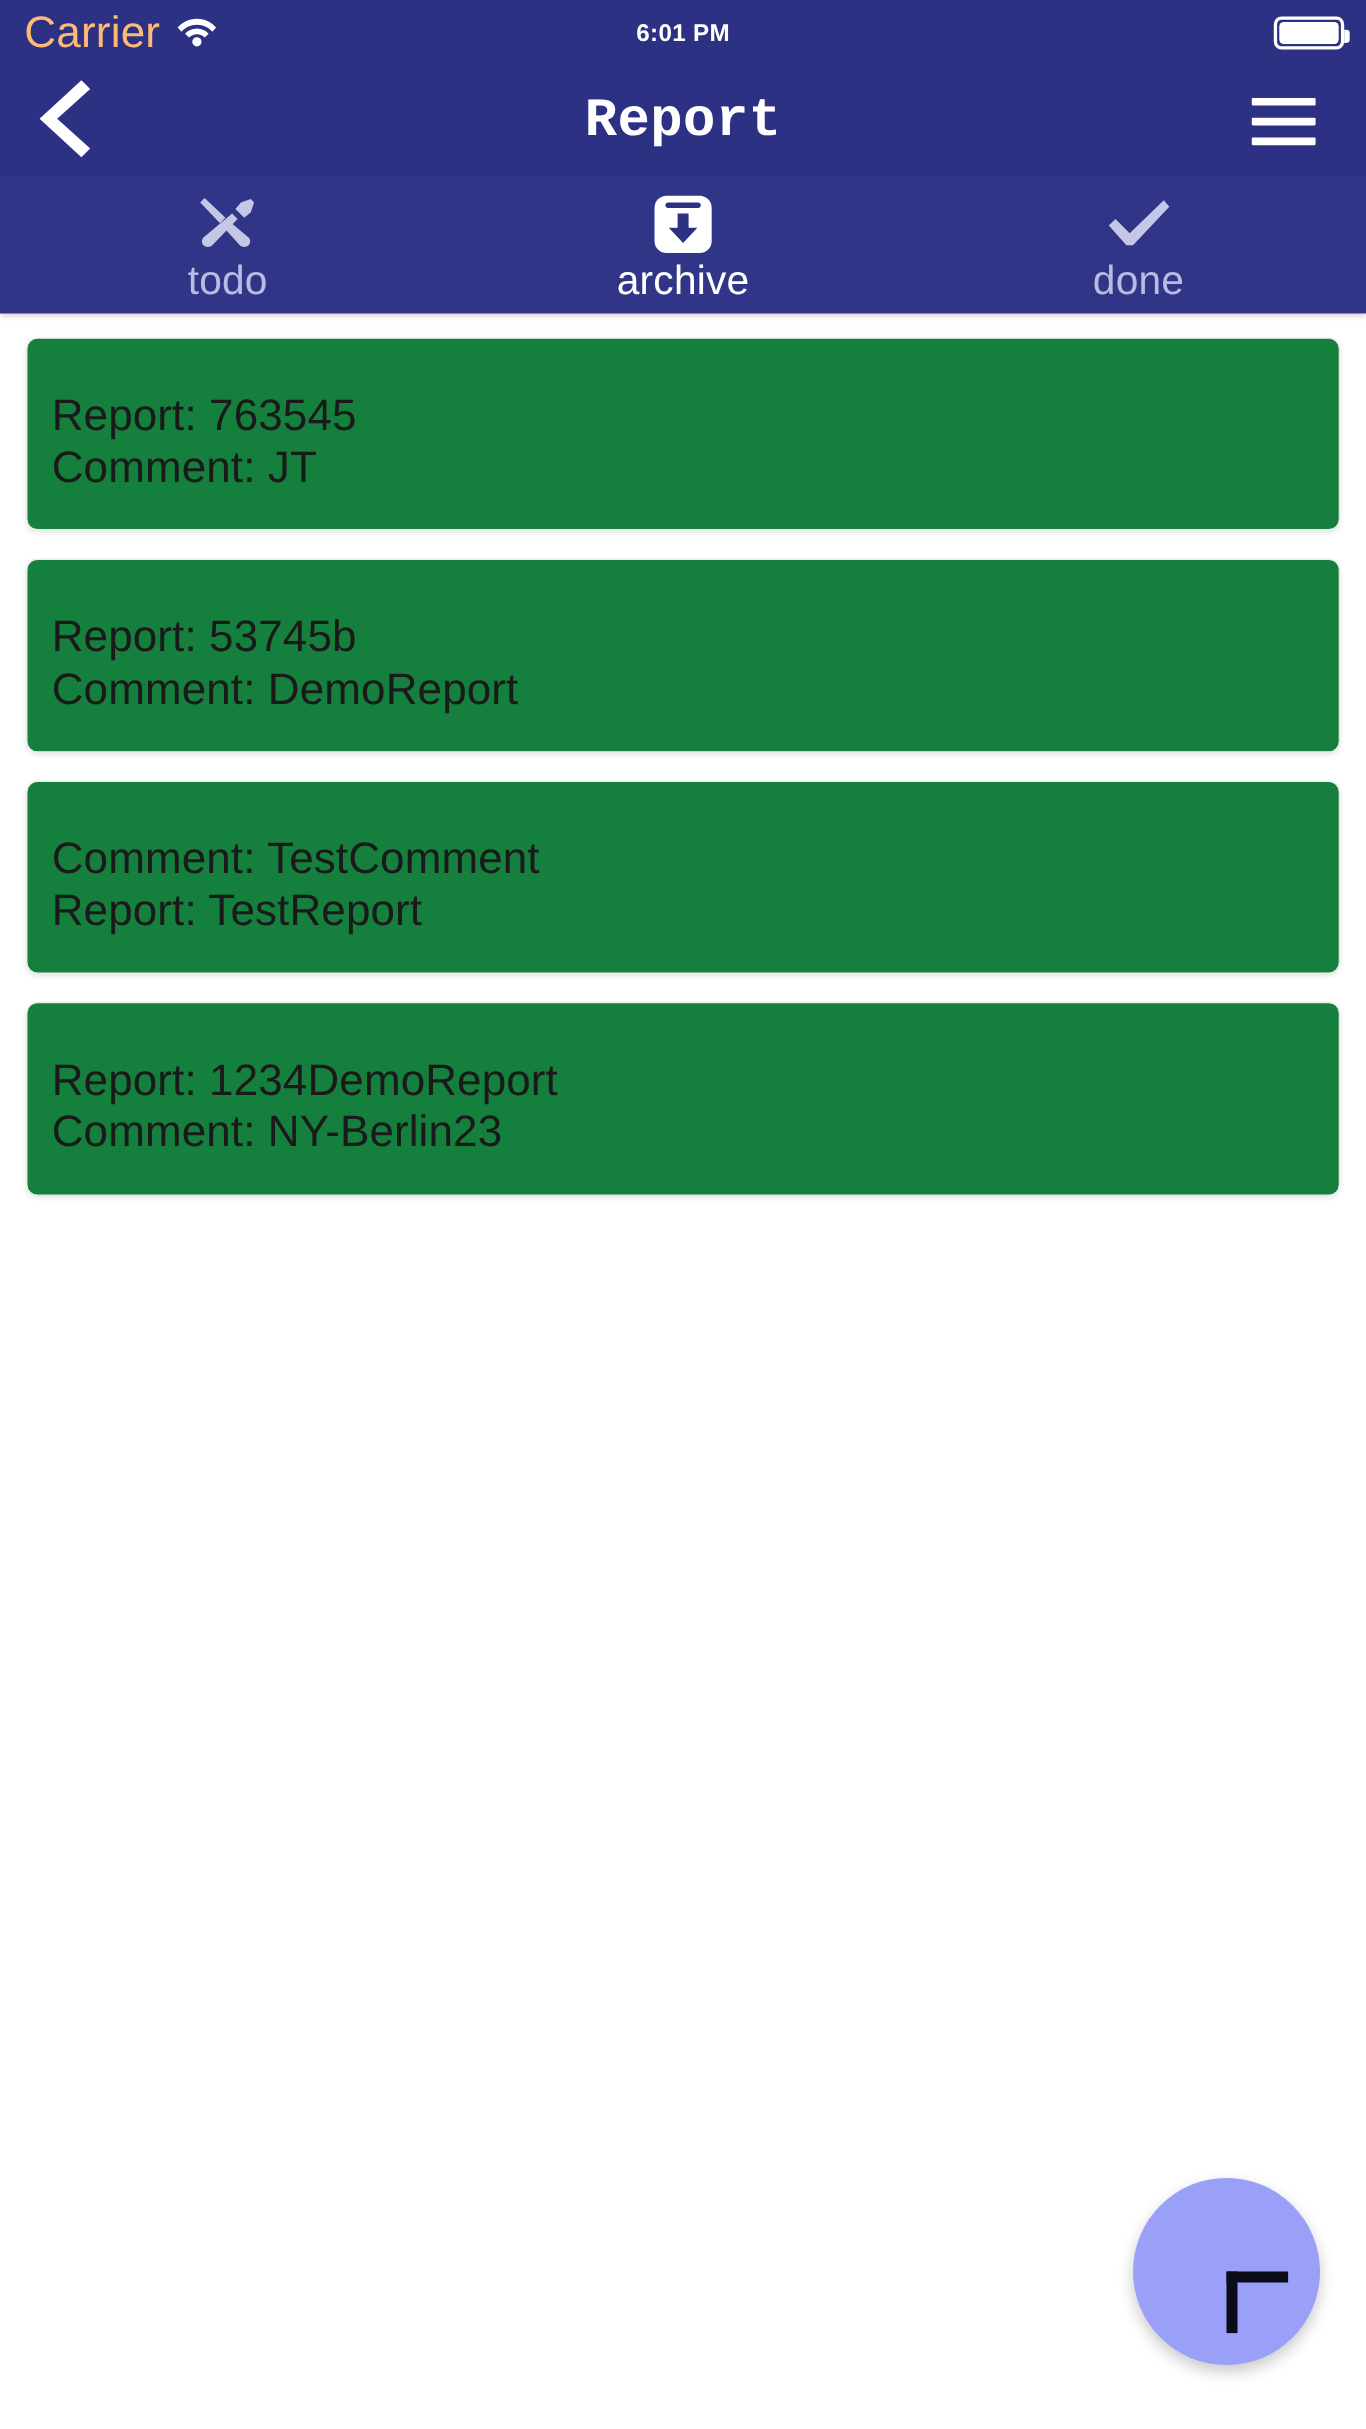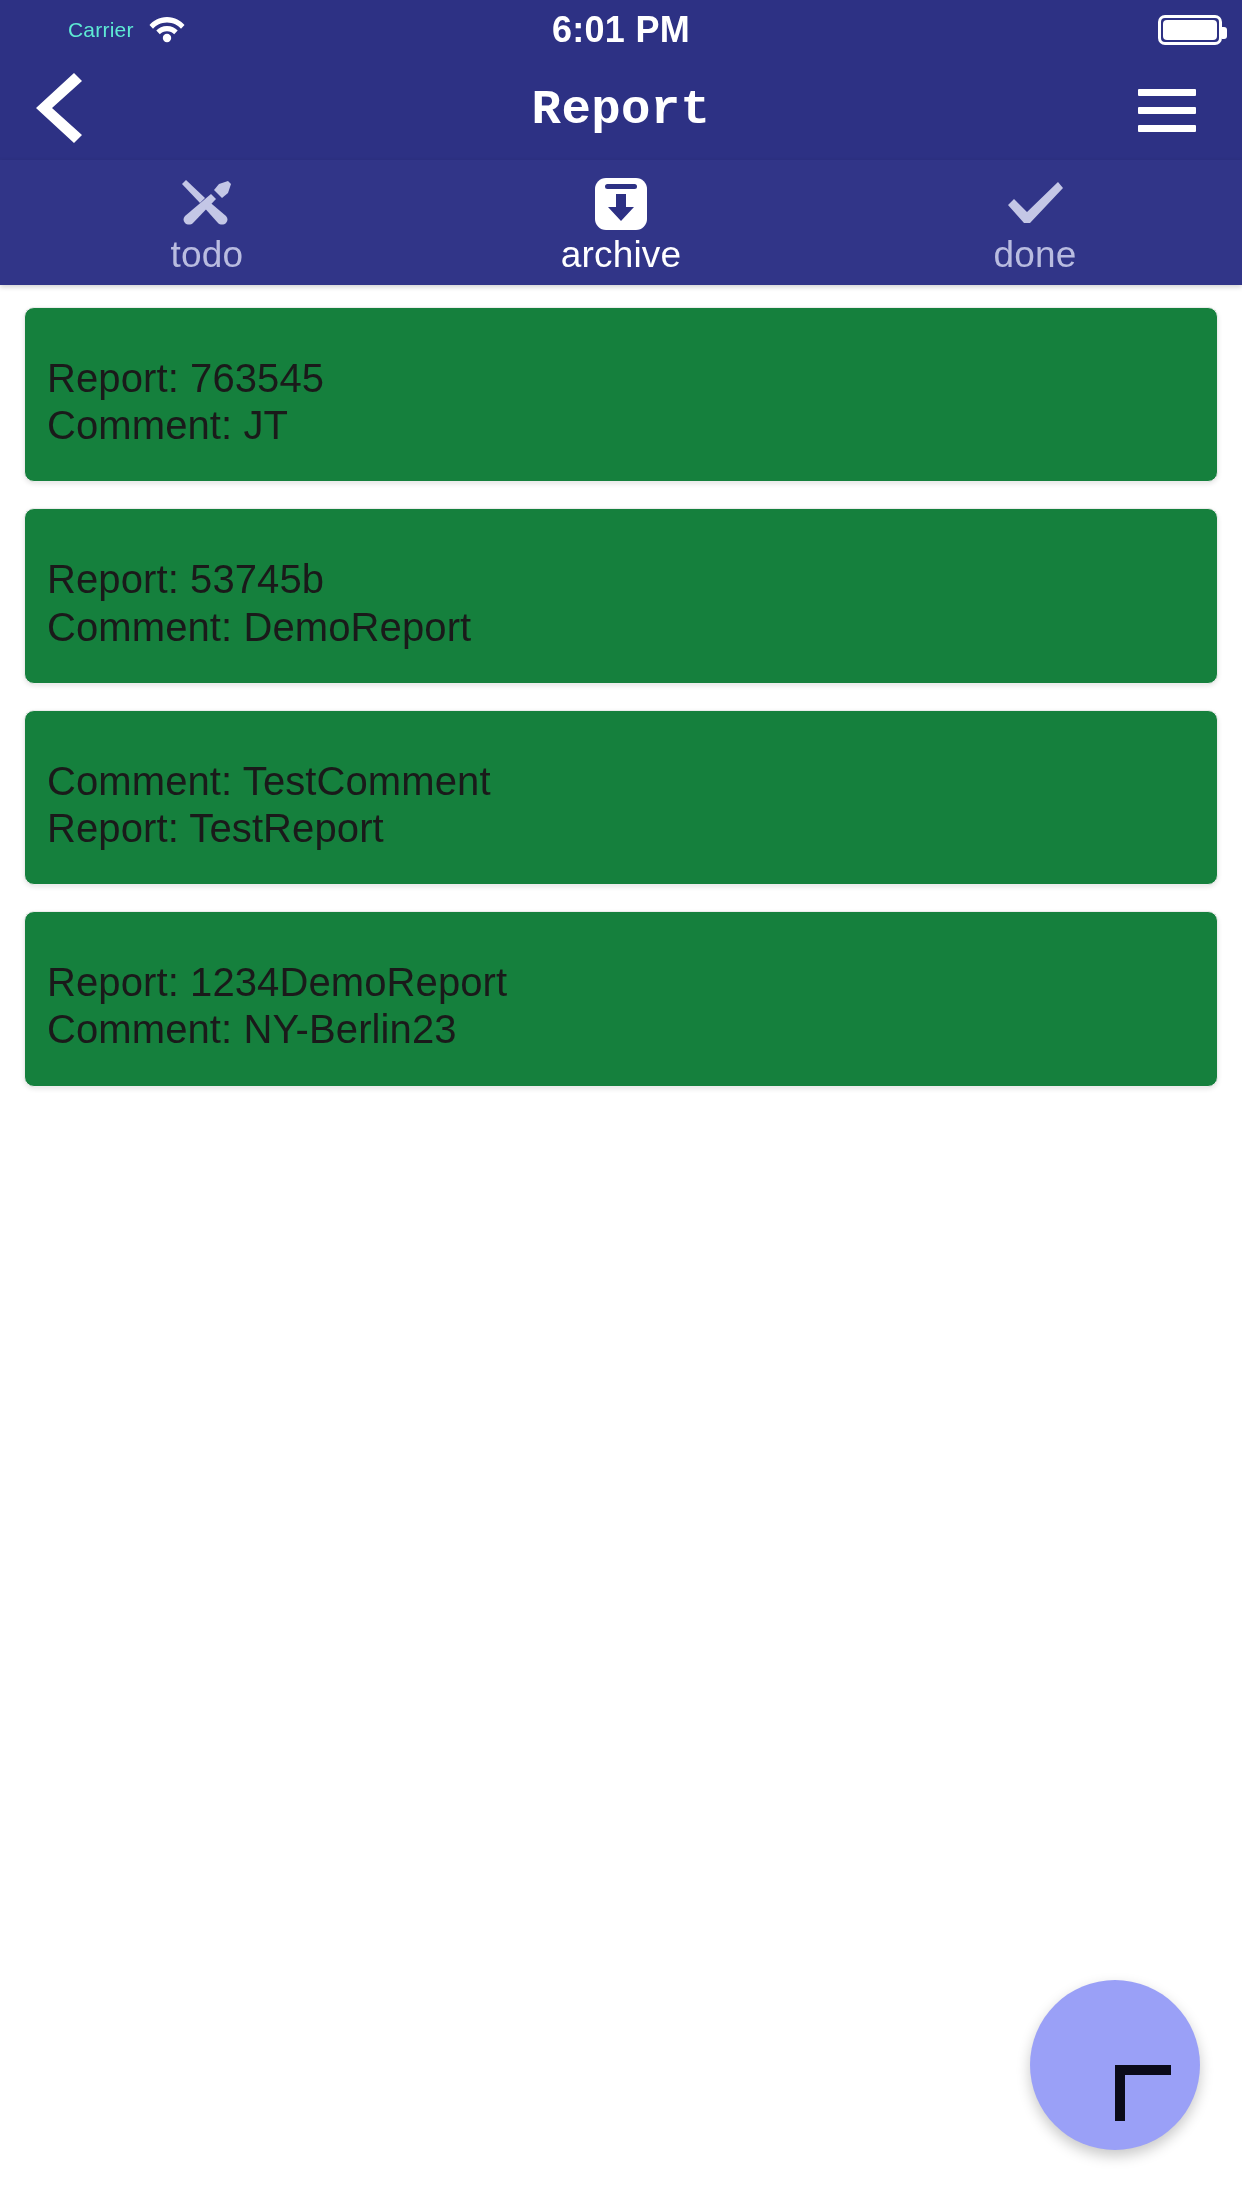--- a/index.html
+++ b/index.html
@@ -33,31 +33,30 @@
     color: #ffffff;
   }
   .status-left {
     position: absolute;
     left: 22px;
     display: flex;
     align-items: center;
     gap: 14px;
   }
   .carrier-label {
-    font-size: 21px;
+    font-size: 40px;
     letter-spacing: 0.2px;
-    color: #5eead4;
-    margin-left: 46px;
+    color: #fdba74;
   }
   .wifi-icon { display: block; }
   .status-time {
     position: absolute;
     left: 0; right: 0;
     text-align: center;
-    font-size: 36px;
+    font-size: 22px;
     font-weight: bold;
     letter-spacing: 0.3px;
     color: #ffffff;
   }
   .status-right {
     position: absolute;
     right: 20px;
     display: flex;
     align-items: center;
   }

